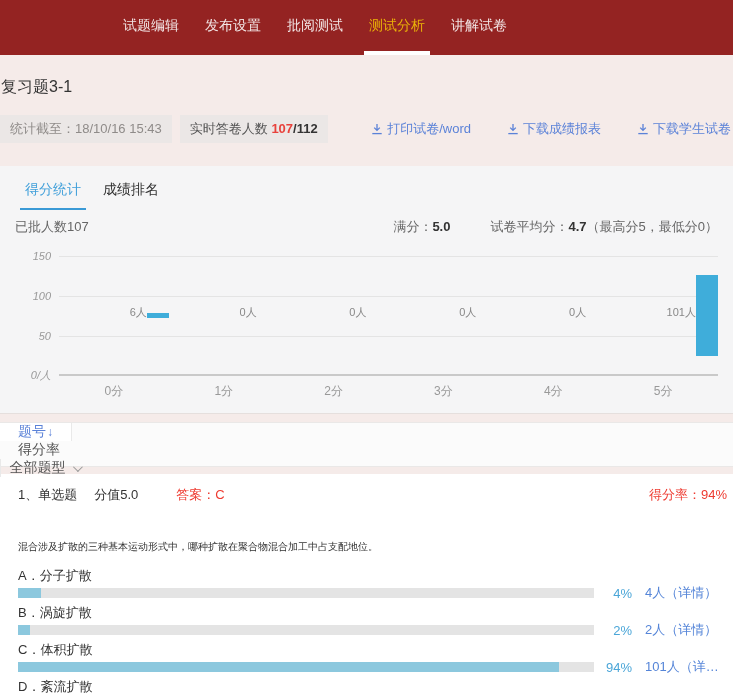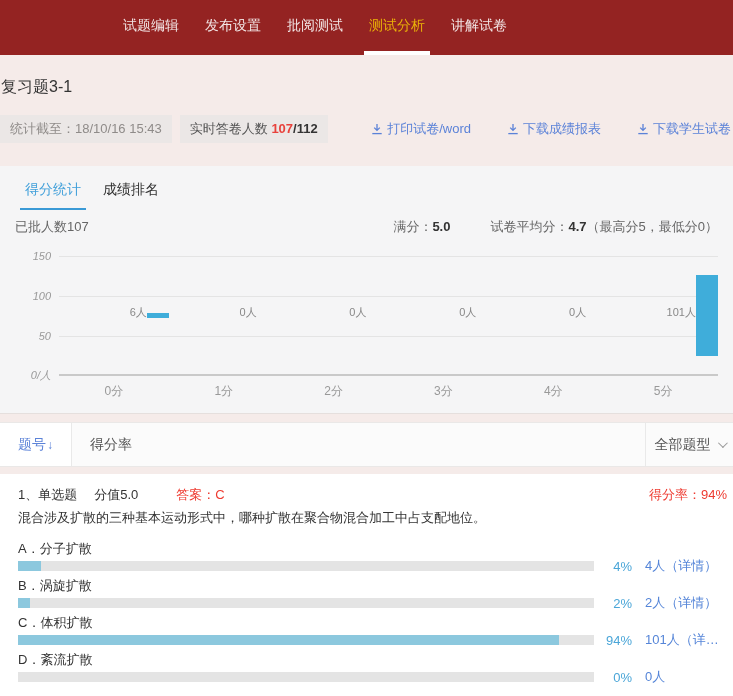--- a/index.html
+++ b/index.html
@@ -50,39 +50,39 @@
   .col .val { font-size:11px; color:#888; margin-bottom:5px; }
   .col .bar { width:22px; background:#3fadda; }
   .x-labels { display:flex; margin-top:7px; }
   .x-labels span { flex:1; text-align:center; font-size:12px; color:#999; }
 
   .gap1 { height:8px; background:#f5ebe9; }
   .gap2 { height:7px; background:#f5ebe9; }
 
   
   .filter-bar { height:45px; background:#fbfbfb; display:flex; align-items:stretch;
-    border-top:1px solid #eae8e7; border-bottom:1px solid #eae8e7; font-size:14px; }
+    border-top:1px solid #eae8e7; border-bottom:1px solid #eae8e7; font-size:14px;flex-direction:column; }
   .fcell { display:flex; align-items:center; }
   .fsort { width:72px; justify-content:center; color:#5b82d8; cursor:pointer;
     border-right:1px solid #e9e9e9; background:#fff; }
   .fsort .arrow { font-size:12px; margin-left:1px; }
   .frate { padding-left:18px; color:#555; cursor:pointer; }
   .fspacer { flex:1; }
   .ftype { width:88px; justify-content:center; gap:7px; color:#555; cursor:pointer;
     border-left:1px solid #e9e9e9; }
   .chevron { width:7px; height:7px; border-right:1.5px solid #999; border-bottom:1.5px solid #999;
     transform:rotate(45deg) translateY(-2px); }
 
   
   .question-panel { height:222px; background:#fff; padding:12px 4px 0 18px; }
   .q-header { display:flex; align-items:baseline; font-size:13px; color:#333; }
   .q-score { margin-left:17px; }
   .q-answer { margin-left:38px; color:#ee3a30; }
   .q-rate { margin-left:auto; color:#ee3a30; padding-right:2px; }
-  .q-text { margin-top:5px; font-size:13px; color:#333; }
+  .q-text { margin-top:36px; font-size:10px; color:#333; }
   .options { margin-top:13px; }
   .option { margin-bottom:5px; }
   .opt-label { font-size:13px; color:#333; line-height:17px; }
   .opt-bar-row { display:flex; align-items:center; margin-top:3px; height:12px; }
   .track { width:576px; height:10px; background:#e4e4e4; flex:0 0 auto; }
   .fill { height:10px; background:#8cc8de; }
   .pct { width:30px; margin-left:8px; text-align:right; font-size:13px; color:#4ba6d8; flex:0 0 auto; }
   .cnt { margin-left:13px; flex:1; min-width:0; font-size:13px; color:#5585d8;
     white-space:nowrap; overflow:hidden; text-overflow:ellipsis; cursor:pointer; }
   .cnt.nolink { cursor:default; }

